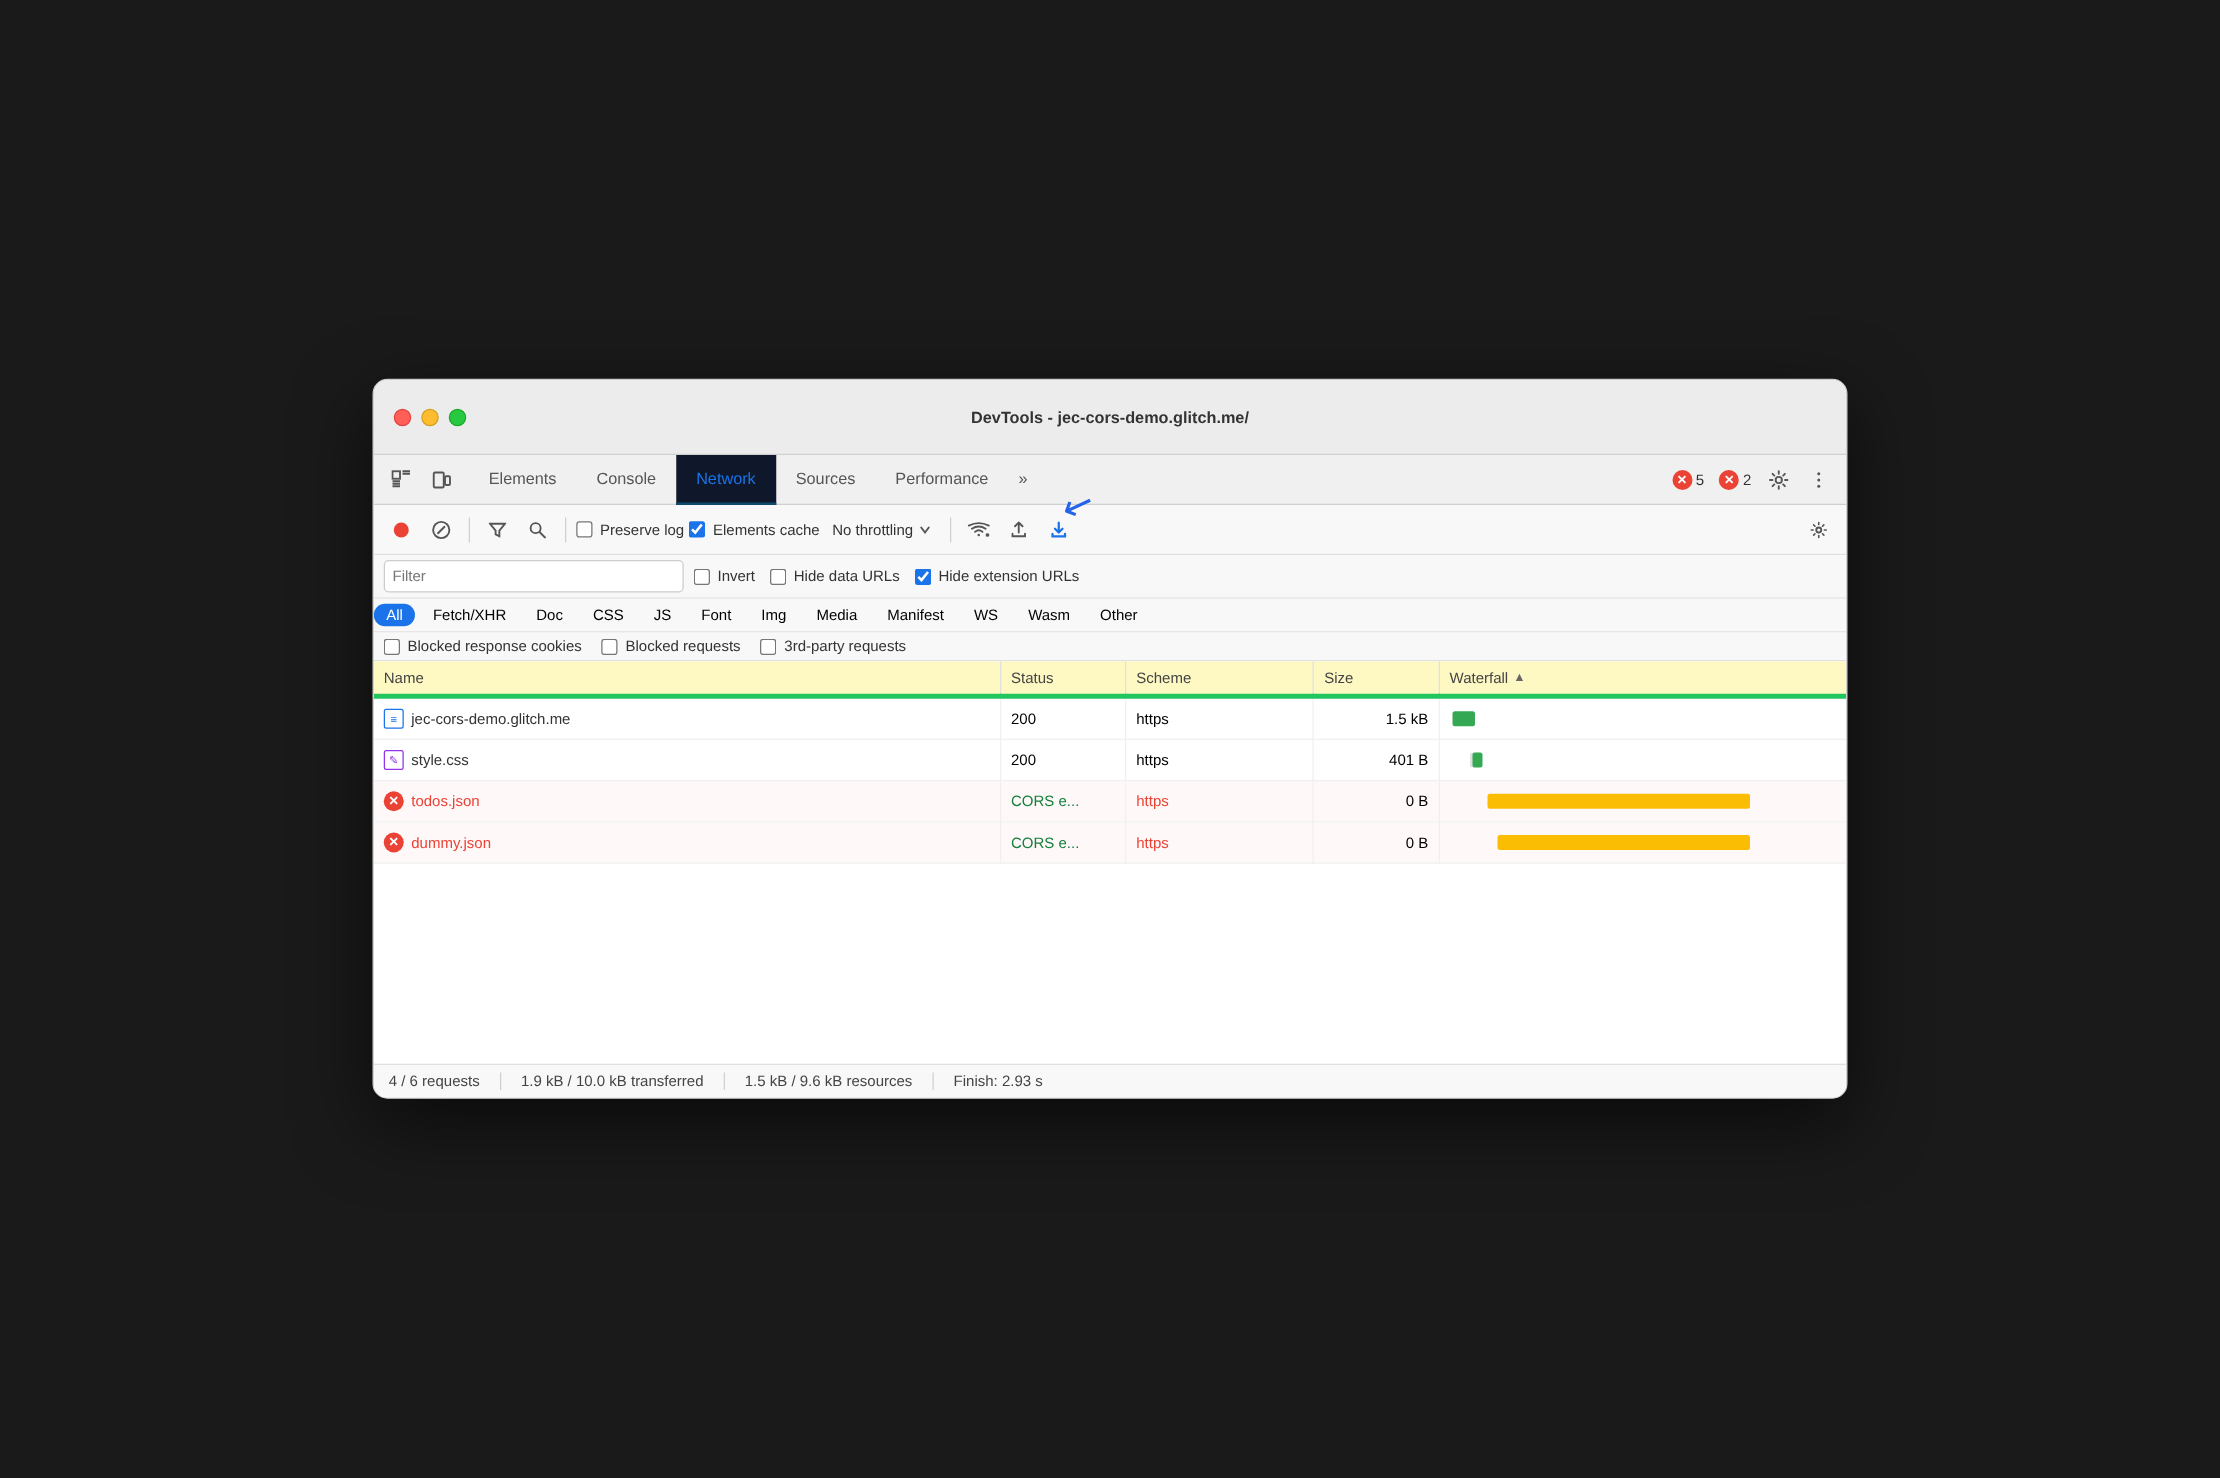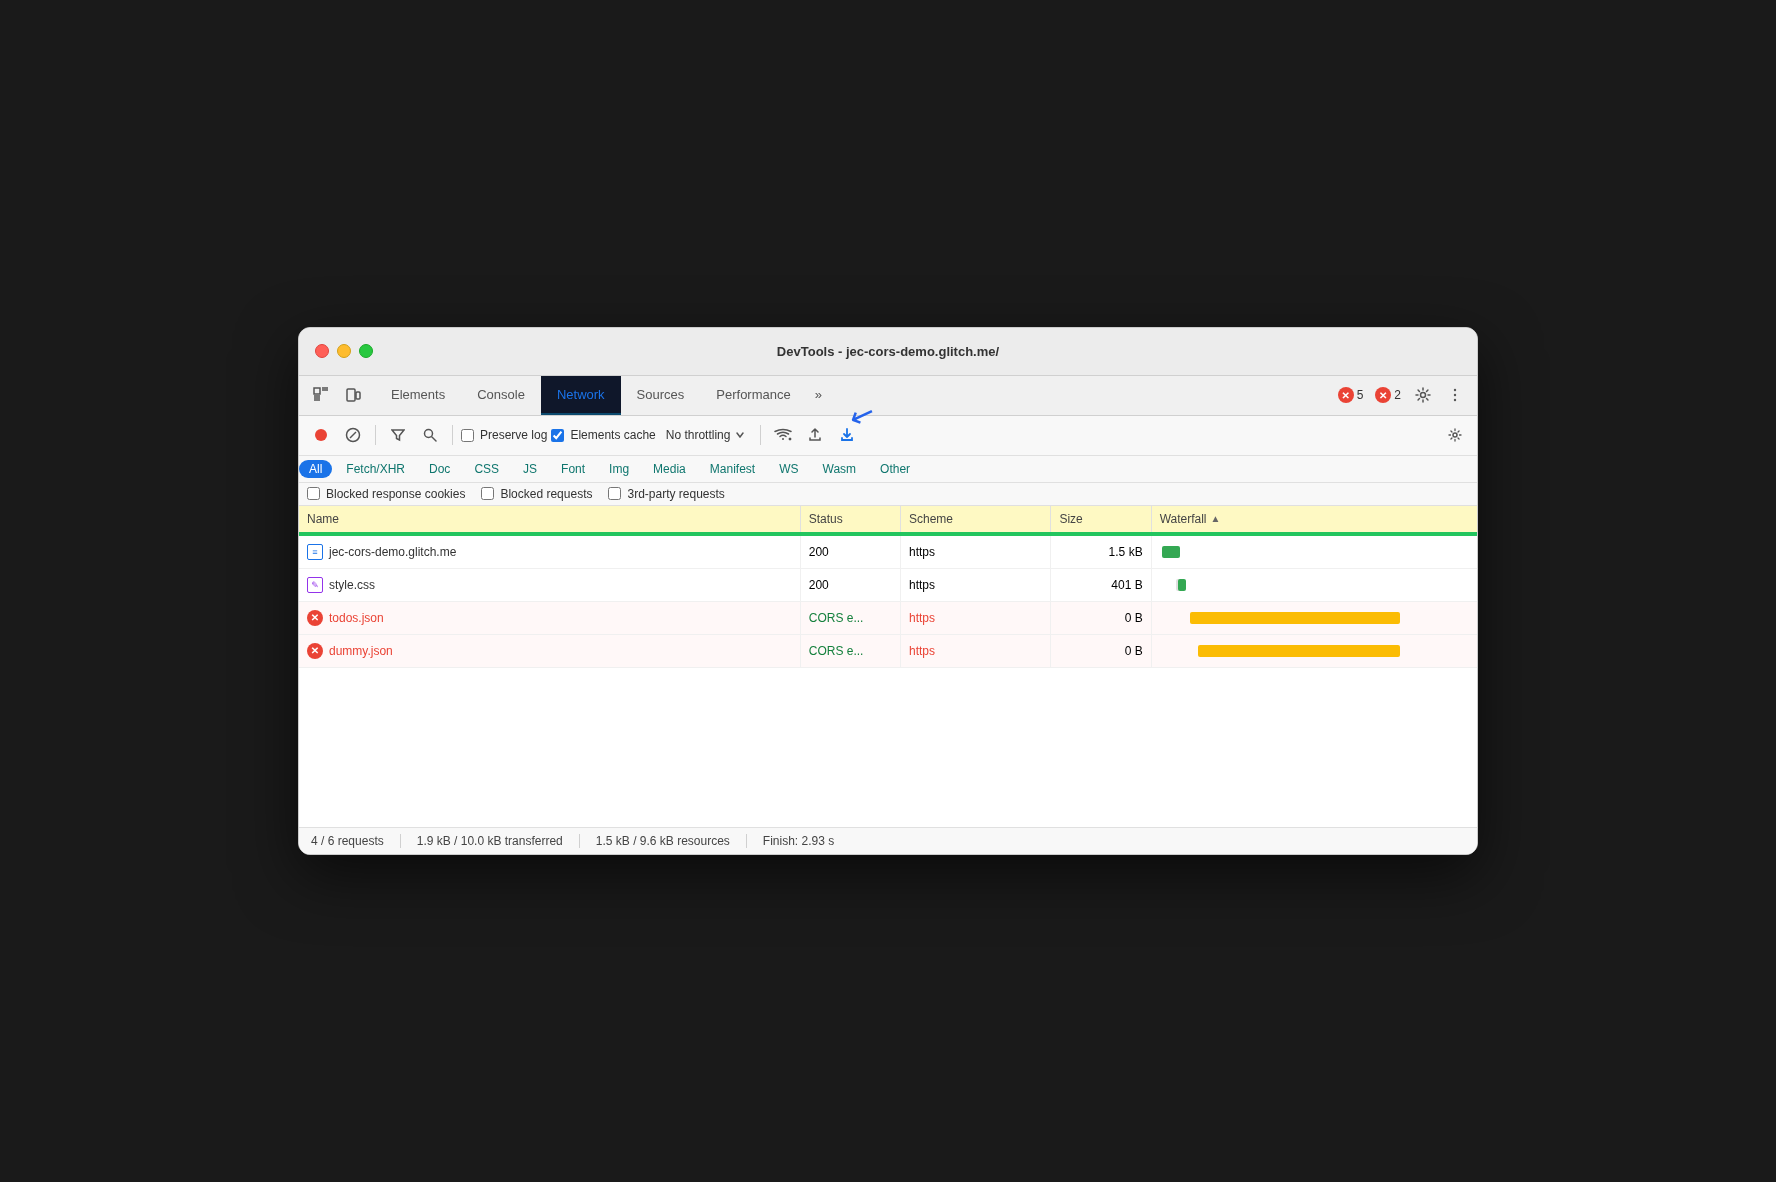--- a/index.html
+++ b/index.html
@@ -14,21 +14,21 @@
     .window {
       width: 1180px;
       background: #f5f5f5;
       border-radius: 12px;
       box-shadow: 0 20px 60px rgba(0,0,0,0.6);
       overflow: hidden;
       border: 1px solid #ccc;
     }
     .title-bar {
       background: #ececec;
-      height: 48px;
+      height: 60px;
       display: flex;
       align-items: center;
       padding: 0 16px;
       border-bottom: 1px solid #d0d0d0;
       position: relative;
     }
     .traffic-lights {
       display: flex;
       gap: 8px;
       align-items: center;
@@ -243,21 +243,21 @@
       gap: 4px;
       flex-wrap: wrap;
     }
     .type-btn {
       padding: 2px 10px;
       font-size: 12px;
       border: none;
       border-radius: 12px;
       cursor: pointer;
       background: transparent;
-      color: #0f766e;
+      color: #000000;
     }
     .type-btn.active {
       background: #1a73e8;
       color: white;
     }
 
     
     .blocked-bar {
       display: flex;
       align-items: center;
@@ -553,20 +553,39 @@
       <div style="flex:1;"></div>
 
       <button class="tool-btn">
         <svg width="14" height="14" viewBox="0 0 14 14" fill="none">
           <circle cx="7" cy="7" r="2" stroke="#555" stroke-width="1.5"></circle>
           <path d="M7 1v1.5M7 11.5V13M1 7h1.5M11.5 7H13M2.93 2.93l1.06 1.06M10.01 10.01l1.06 1.06M2.93 11.07l1.06-1.06M10.01 3.99l1.06-1.06" stroke="#555" stroke-width="1.3" stroke-linecap="round"></path>
         </svg>
       </button>
     </div>
 
+    <div class="filter-bar">
+      <div class="filter-input-wrap">
+        <input class="filter-input" type="text" placeholder="Filter" style="">
+      </div>
+      <div class="filter-checkboxes">
+        <label class="checkbox-label">
+          <input type="checkbox" style="">
+          <span>Invert</span>
+        </label>
+        <label class="checkbox-label">
+          <input type="checkbox" style="">
+          <span>Hide data URLs</span>
+        </label>
+        <label class="checkbox-label">
+          <input type="checkbox" checked="" class="checkbox-blue" style="">
+          <span>Hide extension URLs</span>
+        </label>
+      </div>
+    </div>
 
     <div class="type-filter-bar">
       <button class="type-btn active">All</button>
       <button class="type-btn">Fetch/XHR</button>
       <button class="type-btn">Doc</button>
       <button class="type-btn">CSS</button>
       <button class="type-btn">JS</button>
       <button class="type-btn">Font</button>
       <button class="type-btn">Img</button>
       <button class="type-btn">Media</button>

